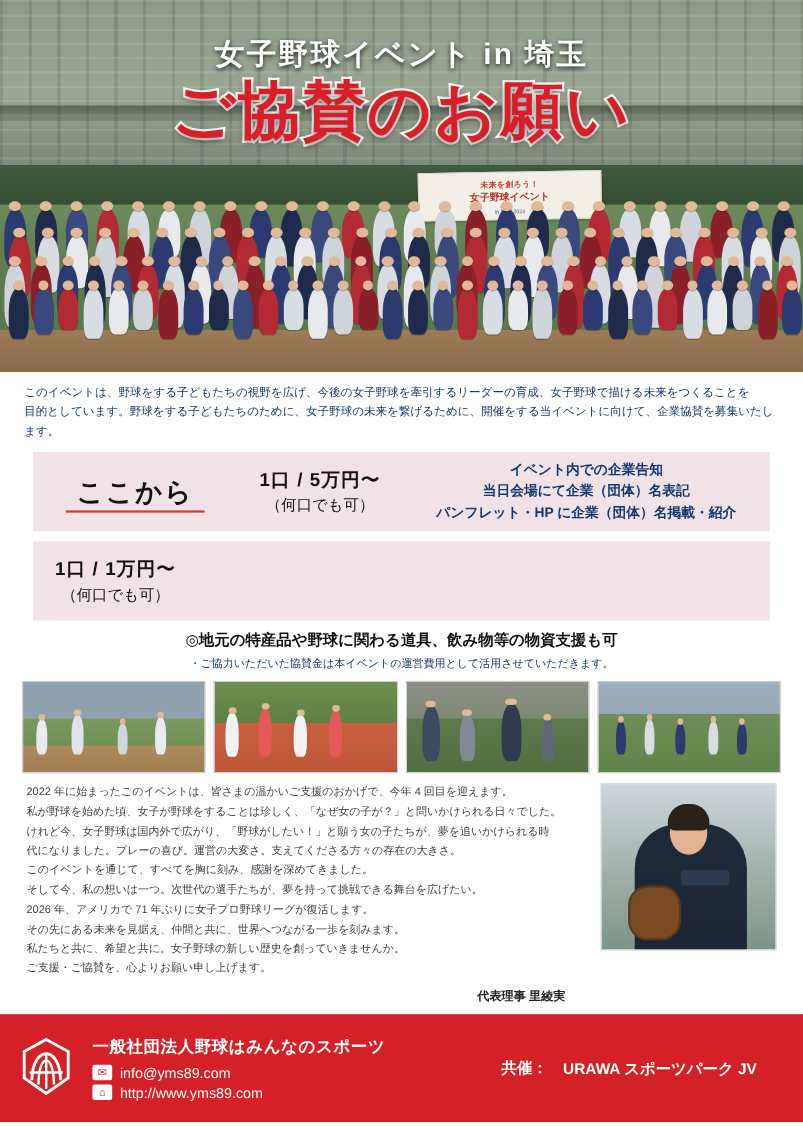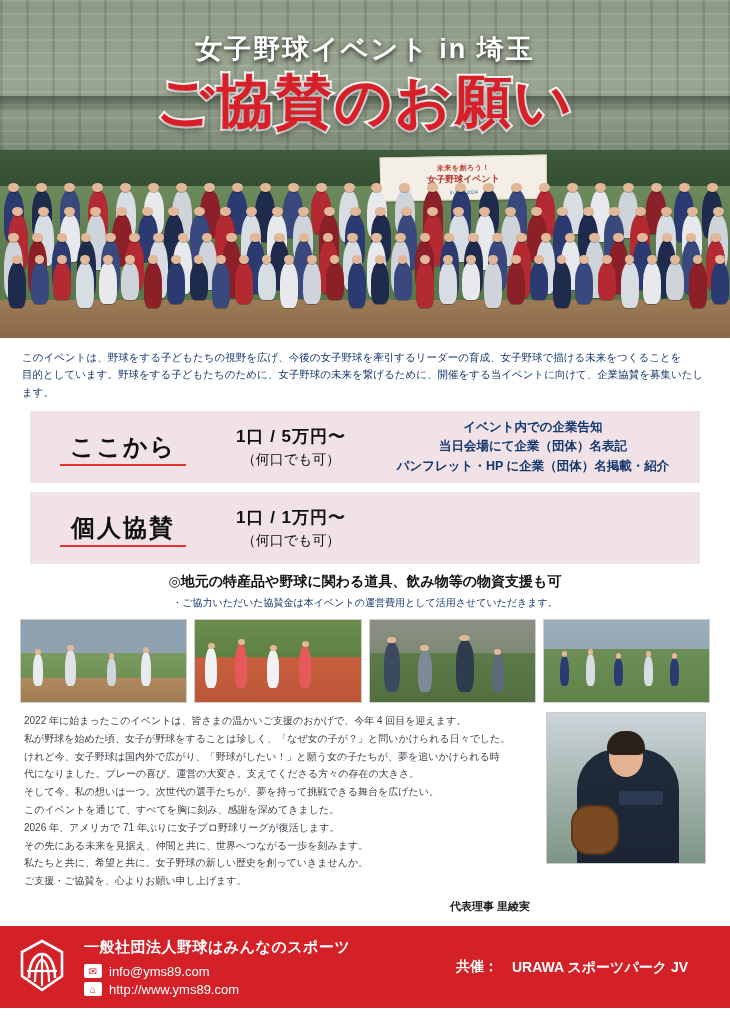--- a/index.html
+++ b/index.html
@@ -114,21 +114,21 @@
   
   .eventline{
     display:flex;align-items:baseline;justify-content:space-between;
     margin:12px 24px 0 24px;color:#111;font-weight:bold;
   }
   .eventline .l{font-size:19px;letter-spacing:.5px;}
   .eventline .r{font-size:16px;letter-spacing:.5px;}
 
   
   .msgwrap{display:flex;margin:9px 24px 0 24px;}
-  .msg{flex:1;color:#3a3f46;font-size:10px;line-height:1.78;padding-right:10px;}
+  .msg{flex:1;color:#3a3f46;font-size:10px;line-height:1.78;padding-right:26px;}
   .msg p{margin:0;}
   .sign{text-align:right;font-size:11px;color:#222;margin-top:7px;padding-right:6px;font-weight:bold;}
   .portrait{
     width:158px;height:150px;border:1px solid #ccc;position:relative;overflow:hidden;
     background:linear-gradient(to bottom,#cdd6dc,#9fb0a8 55%,#7e9488 100%);
   }
   .pt-person{
     position:absolute;left:30px;top:36px;width:102px;height:118px;
     background:linear-gradient(to bottom,#1f2a3a 0%,#1b2534 100%);
     border-radius:40px 40px 0 0;
@@ -144,21 +144,21 @@
   .pt-glove{
     position:absolute;left:24px;top:92px;width:44px;height:46px;border-radius:18px;
     background:#7a4a22;border:2px solid #5e3717;
   }
   .pt-shirt{
     position:absolute;left:72px;top:78px;width:44px;height:14px;border-radius:3px;background:#2b3a50;
   }
 
   
   .footer{
-    position:absolute;left:0;bottom:16px;width:730px;height:82px;background:#d42027;color:#fff;
+    position:absolute;left:0;bottom:4px;width:730px;height:98px;background:#d42027;color:#fff;
     display:flex;align-items:center;
   }
   .f-logo{width:84px;display:flex;align-items:center;justify-content:center;}
   .f-logo svg{display:block;}
   .f-left{flex:0 0 330px;}
   .f-org{font-size:15px;font-weight:bold;letter-spacing:.5px;margin-bottom:7px;}
   .f-row{display:flex;align-items:center;font-size:13px;margin-top:3px;}
   .f-row .ic{
     display:inline-flex;width:18px;height:14px;margin-right:7px;align-items:center;justify-content:center;
     background:#ffffff;color:#d42027;border-radius:2px;font-size:10px;font-weight:bold;
@@ -439,21 +439,20 @@
         <span class="p2">（何口でも可）</span>
       </div>
       <div class="plan-benefits">
         <span>イベント内での企業告知</span>
         <span>当日会場にて企業（団体）名表記</span>
         <span>パンフレット・HP に企業（団体）名掲載・紹介</span>
       </div>
     </div>
 
     <div class="plan">
-      <div class="plan-name">個人協賛</div>
       <div class="plan-price">
         <span class="p1">1口 / 1万円〜</span>
         <span class="p2">（何口でも可）</span>
       </div>
     </div>
 
   </div>
 
   <div class="note1">◎地元の特産品や野球に関わる道具、飲み物等の物資支援も可</div>
   <div class="note2">・ご協力いただいた協賛金は本イベントの運営費用として活用させていただきます。</div>
@@ -503,22 +502,22 @@
       </div>
   </div>
 
 
   <div class="msgwrap">
     <div class="msg">
       <p>2022 年に始まったこのイベントは、皆さまの温かいご支援のおかげで、今年 4 回目を迎えます。</p>
       <p>私が野球を始めた頃、女子が野球をすることは珍しく、「なぜ女の子が？」と問いかけられる日々でした。</p>
       <p>けれど今、女子野球は国内外で広がり、「野球がしたい！」と願う女の子たちが、夢を追いかけられる時</p>
       <p>代になりました。プレーの喜び。運営の大変さ。支えてくださる方々の存在の大きさ。</p>
+      <p>このイベントを通じて、すべてを胸に刻み、感謝を深めてきました。</p>
       <p>そして今、私の想いは一つ。次世代の選手たちが、夢を持って挑戦できる舞台を広げたい。</p>
-      <p>このイベントを通じて、すべてを胸に刻み、感謝を深めてきました。</p>
       <p>2026 年、アメリカで 71 年ぶりに女子プロ野球リーグが復活します。</p>
       <p>その先にある未来を見据え、仲間と共に、世界へつながる一歩を刻みます。</p>
       <p>私たちと共に、希望と共に。女子野球の新しい歴史を創っていきませんか。</p>
       <p>ご支援・ご協賛を、心よりお願い申し上げます。</p>
       <div class="sign">代表理事 里綾実</div>
     </div>
     <div class="portrait">
       <div class="pt-person"></div>
       <div class="pt-shirt"></div>
       <div class="pt-head"></div>

